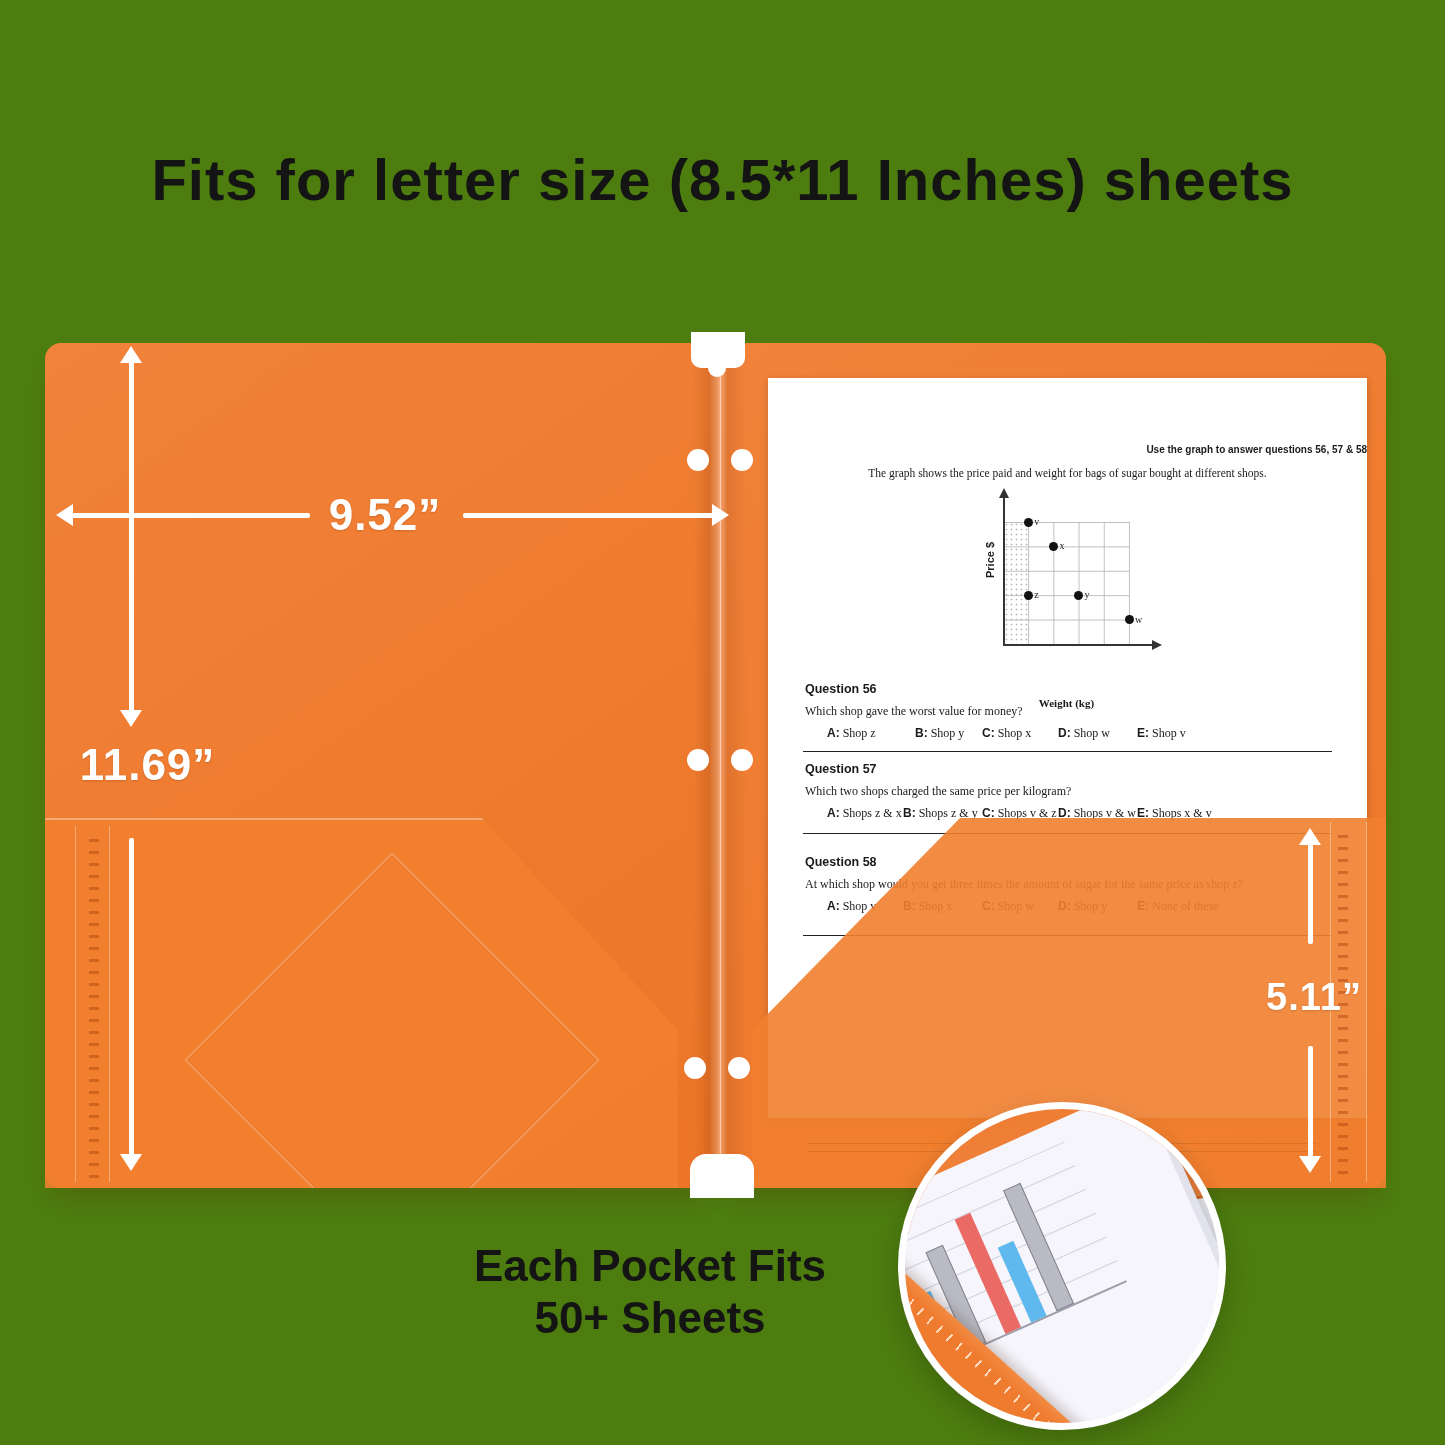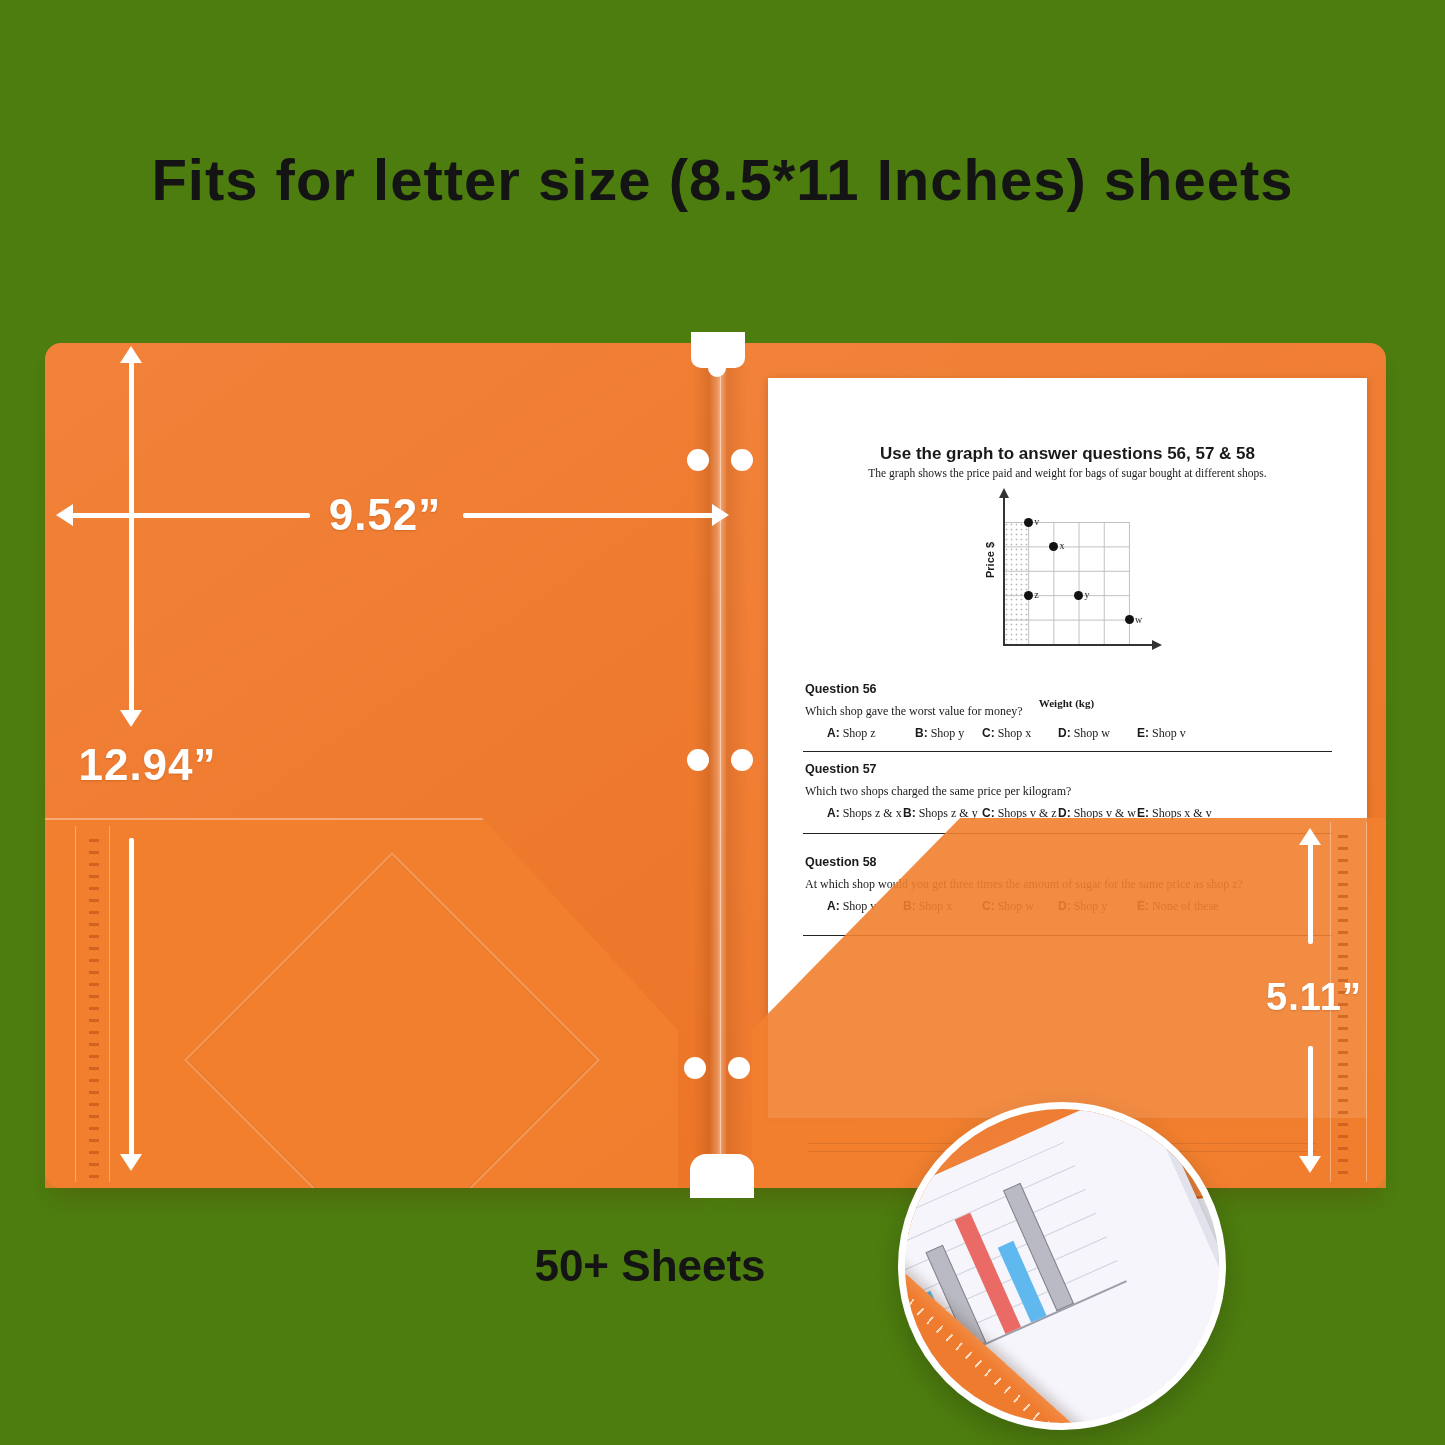--- a/index.html
+++ b/index.html
@@ -36,22 +36,22 @@
   .crease-h{height:1px;background:rgba(100,40,5,.14);}
 
   .hole{width:22px;height:22px;border-radius:50%;background:#fff;}
   .notch-top{left:691px;top:332px;width:54px;height:36px;background:#fff;border-radius:0 0 10px 10px;}
   .notch-top-dip{left:708px;top:359px;width:18px;height:18px;border-radius:50%;background:#fff;}
   .notch-bottom{left:690px;top:1154px;width:64px;height:44px;background:#fff;border-radius:16px 16px 0 0;}
 
   
   .paper{left:768px;top:378px;width:599px;height:740px;background:#fff;
          box-shadow:0 2px 8px rgba(0,0,0,.18);font-family:"Liberation Serif",serif;color:#1a1a1a;}
-  .ws-head{left:0;top:66px;width:100%;text-align:center;font-family:"Liberation Sans",sans-serif;
-           font-weight:bold;font-size:17px;}
+  .ws-head{left:0;top:66px;width:100%;text-align:right;font-family:"Liberation Sans",sans-serif;
+           font-weight:bold;font-size:10px;}
   .ws-sub{left:0;top:89px;width:100%;text-align:center;font-size:11.5px;}
   .plot-grid{left:235px;top:144px;width:127px;height:123px;
        background-image:linear-gradient(to right,#bfbfbf 1px,transparent 1px),
                         linear-gradient(to bottom,#bfbfbf 1px,transparent 1px);
        background-size:25.2px 24.4px;}
   .stipple{left:1px;top:0;width:24px;height:123px;
        background-image:radial-gradient(circle,#b5b5b5 0.8px,transparent 1.1px);background-size:5px 5px;}
   .yaxis{left:235px;top:119px;width:2px;height:148px;background:#333;}
   .xaxis{left:235px;top:266px;width:150px;height:2px;background:#333;}
   .ah{width:0;height:0;border-style:solid;}
@@ -202,31 +202,32 @@
 
   <div class="a shaft" style="left:72px;top:513px;width:238px;height:5px;"></div>
   <div class="a ah wah-left" style="left:56px;top:504px;"></div>
   <div class="a shaft" style="left:463px;top:513px;width:250px;height:5px;"></div>
   <div class="a ah wah-right" style="left:712px;top:504px;"></div>
   <div class="a dim" style="left:300px;top:490px;width:170px;">9.52”</div>
 
   <div class="a shaft" style="left:129px;top:360px;width:5px;height:352px;"></div>
   <div class="a ah wah-up" style="left:120px;top:346px;"></div>
   <div class="a ah wah-down" style="left:120px;top:710px;"></div>
-  <div class="a dim" style="left:60px;top:740px;width:175px;">12.94”</div>
+  <div class="a dim" style="left:60px;top:740px;width:175px;">11.69”</div>
   <div class="a shaft" style="left:129px;top:838px;width:5px;height:318px;"></div>
   <div class="a ah wah-down" style="left:120px;top:1154px;"></div>
 
   <div class="a shaft" style="left:1308px;top:842px;width:5px;height:102px;"></div>
   <div class="a ah wah-up" style="left:1299px;top:828px;"></div>
   <div class="a dim" style="left:1238px;top:976px;width:152px;font-size:38px;">5.11”</div>
   <div class="a shaft" style="left:1308px;top:1046px;width:5px;height:112px;"></div>
   <div class="a ah wah-down" style="left:1299px;top:1156px;"></div>
 
   <div class="a caption">
+    <div>Each Pocket Fits</div>
     <div>50+ Sheets</div>
   </div>
 
   <div class="a inset">
     <div class="a inset-top"></div>
     <div class="a sheetg">
       <div class="a sheet"></div>
       <div class="a chart" id="inset-chart">
         <div class="chart-lab">Apr</div>
       <div class="bar" style="left: 0px; height: 70px; background: rgb(95, 185, 238);"></div>

